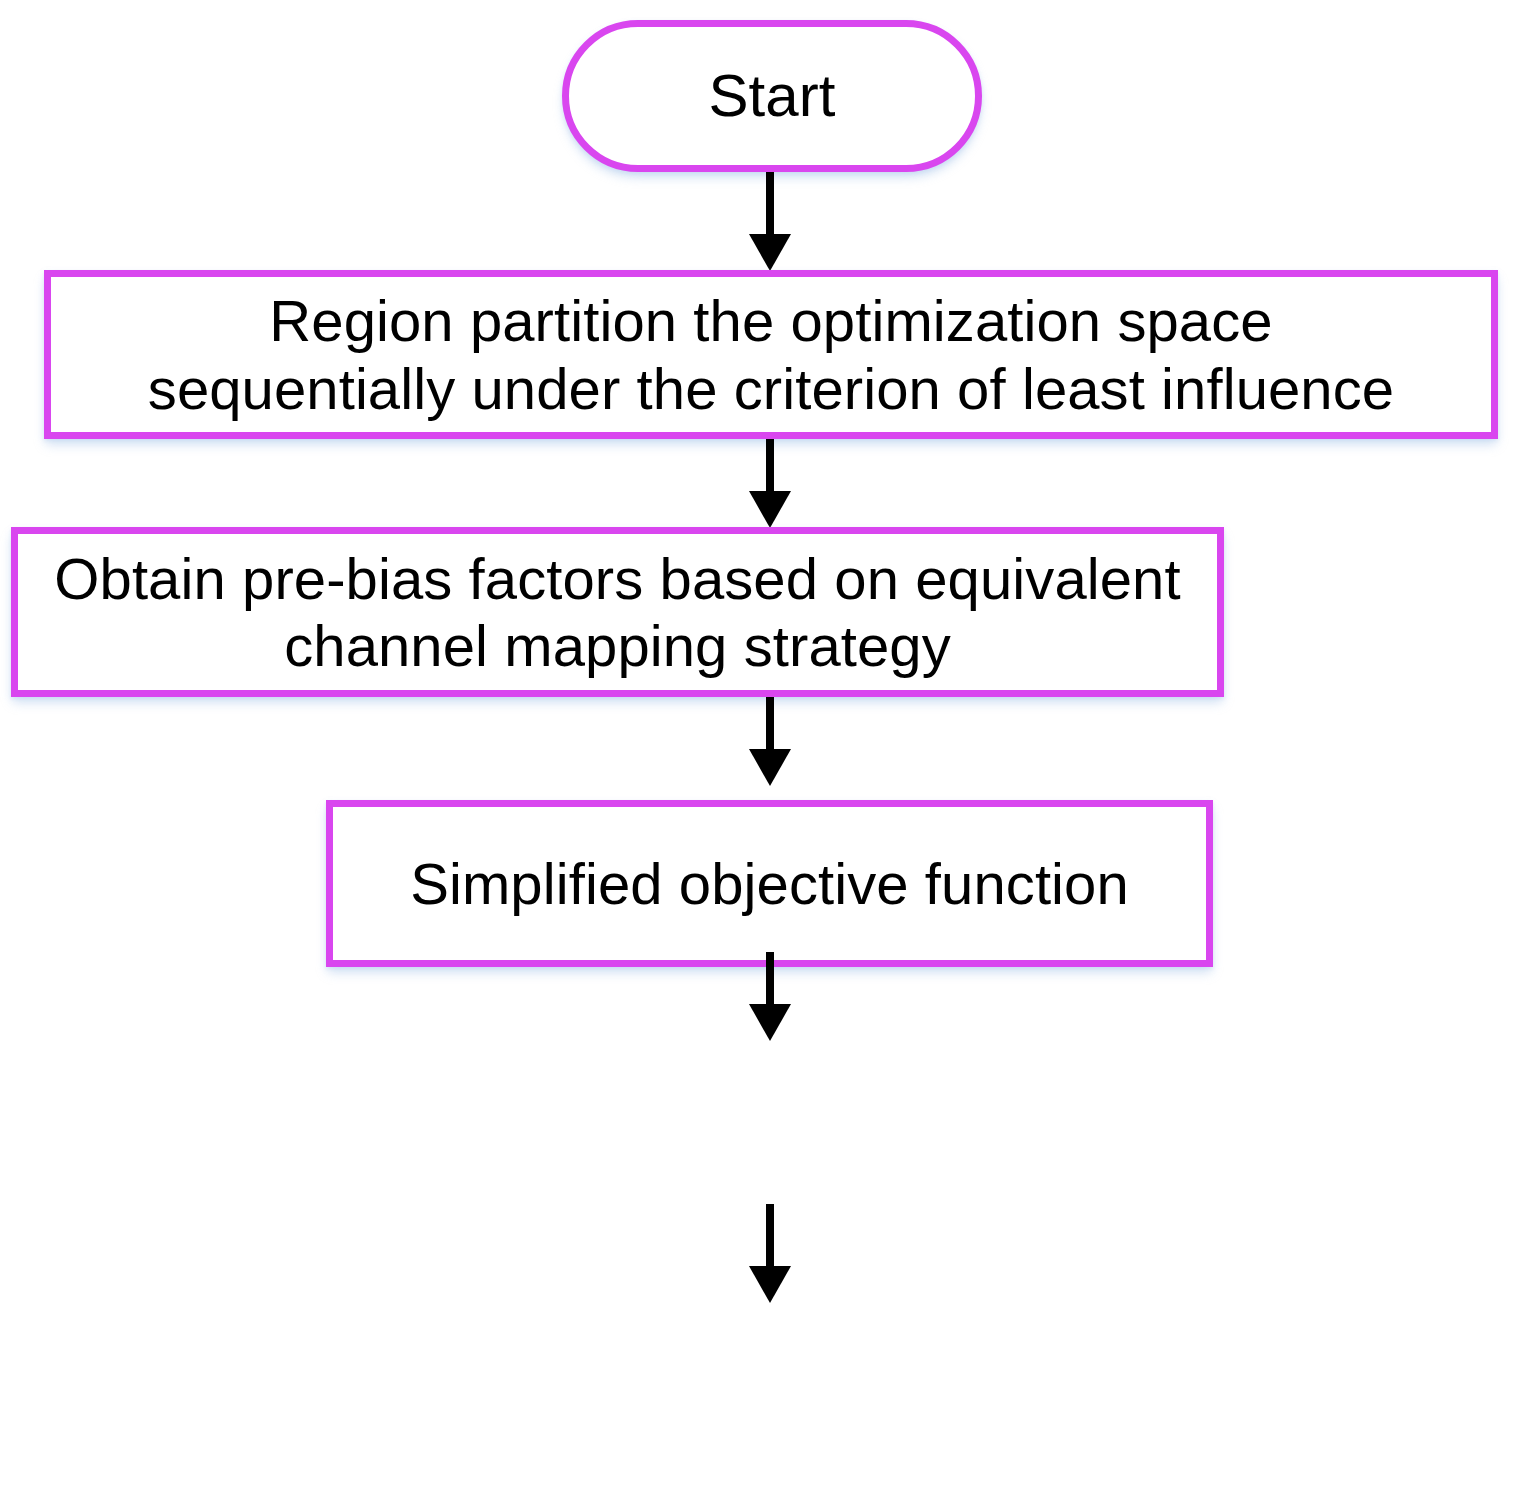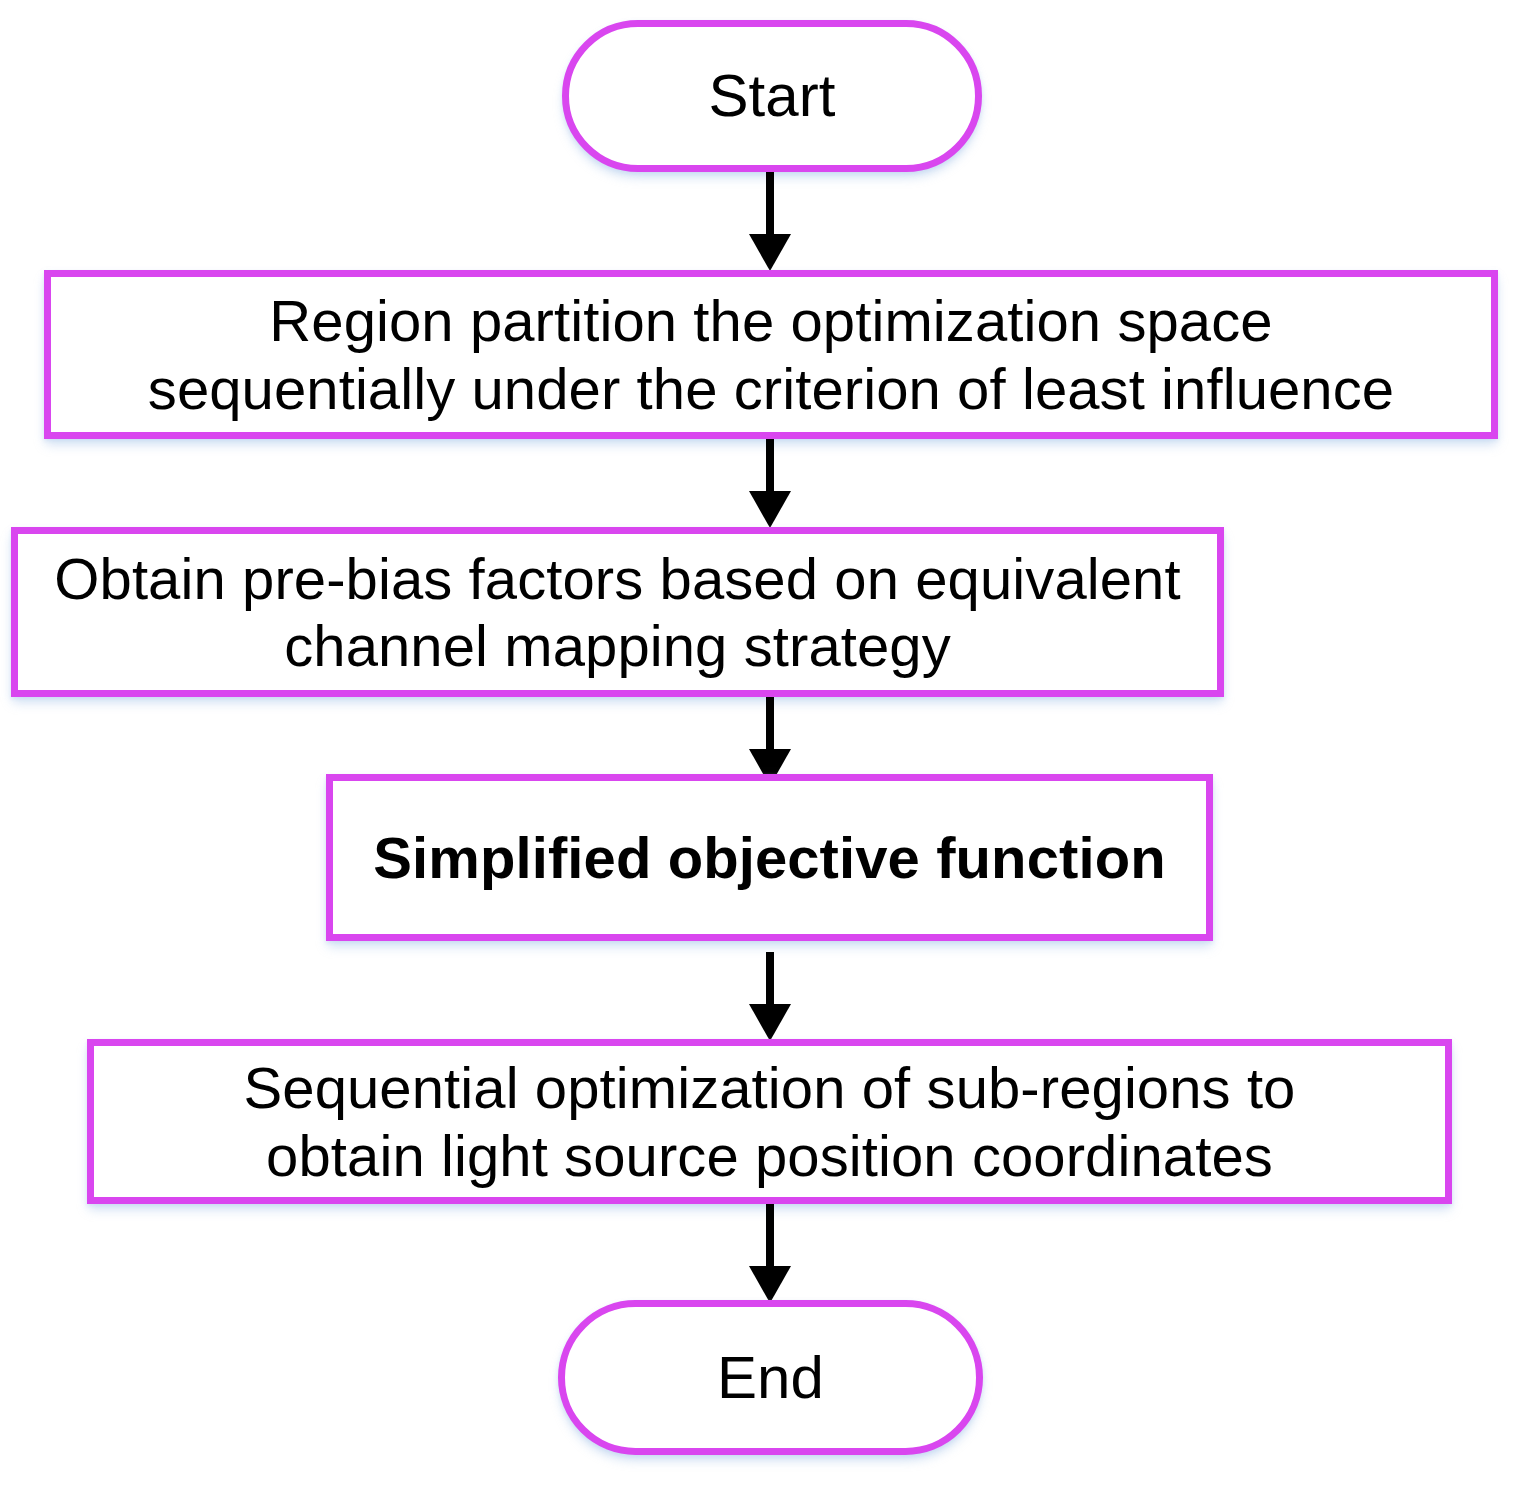--- a/index.html
+++ b/index.html
@@ -93,40 +93,33 @@
 channel mapping strategy</span>
   </div>
 
   <div class="connector" style="left:748px; top:697px; width:44px; height:90px;">
     <svg width="44" height="90" viewBox="0 0 44 90">
       <line x1="22" y1="0" x2="22" y2="56" stroke="#000000" stroke-width="8"></line>
       <polygon points="1,52 43,52 22,89" fill="#000000"></polygon>
     </svg>
   </div>
 
-  <div class="node process" style="left:326px; top:774px; width:887px; height:167px;font-weight:bold;">
+  <div class="node process" style="left:326px; top:800px; width:887px; height:167px;">
     <span class="node-label fs-process">Simplified objective function</span>
   </div>
 
   <div class="connector" style="left:748px; top:952px; width:44px; height:90px;">
     <svg width="44" height="90" viewBox="0 0 44 90">
       <line x1="22" y1="0" x2="22" y2="56" stroke="#000000" stroke-width="8"></line>
       <polygon points="1,52 43,52 22,89" fill="#000000"></polygon>
     </svg>
   </div>
 
-  <div class="node process" style="left:87px; top:1039px; width:1365px; height:165px;">
-    <span class="node-label fs-process">Sequential optimization of sub-regions to
-obtain light source position coordinates</span>
-  </div>
 
   <div class="connector" style="left:748px; top:1204px; width:44px; height:100px;">
     <svg width="44" height="100" viewBox="0 0 44 100">
       <line x1="22" y1="0" x2="22" y2="66" stroke="#000000" stroke-width="8"></line>
       <polygon points="1,62 43,62 22,99" fill="#000000"></polygon>
     </svg>
   </div>
 
-  <div class="node terminator" style="left:558px; top:1300px; width:425px; height:155px;">
-    <span class="node-label fs-terminator">End</span>
-  </div>
 
 </div>
 
 </body></html>

